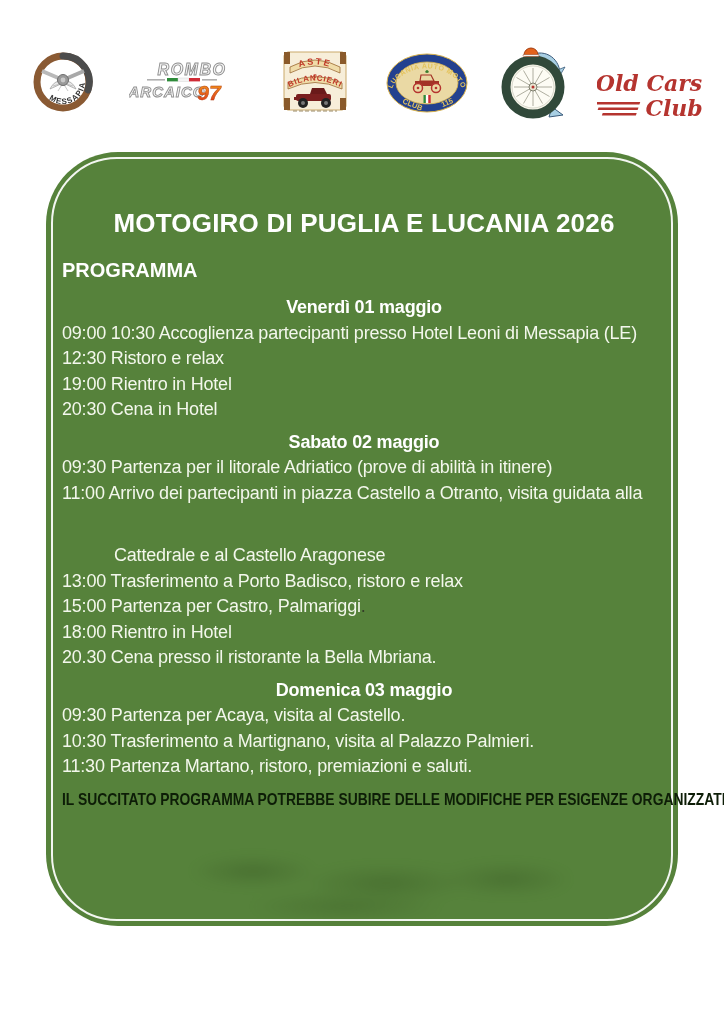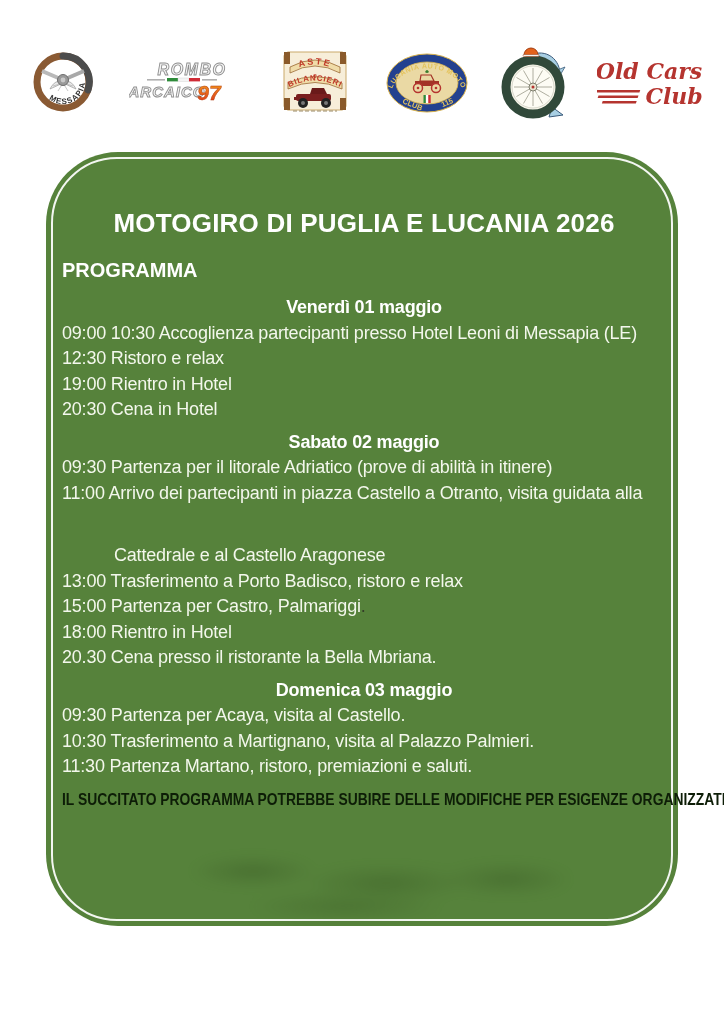--- a/index.html
+++ b/index.html
@@ -212,21 +212,21 @@
     </g>
     <circle cx="36" cy="42" r="4" fill="#e8e4d0" stroke="#7a7a6a" stroke-width="1"></circle>
     <circle cx="36" cy="42" r="1.5" fill="#B5342F"></circle>
     <g>
       <path d="M27 10 a7 7 0 0 1 14 0 Z" fill="#e2621c" stroke="#a33c0e" stroke-width="1"></path>
       <rect x="26" y="9.5" width="16" height="2" rx="1" fill="#f3f3f3" stroke="#a33c0e" stroke-width="0.5"></rect>
     </g>
   </svg>
 </div>
 
-<div class="logo" style="left:597px;top:57px;">
+<div class="logo" style="left:597px;top:69px;">
   <svg width="108" height="56" viewBox="0 0 108 56">
     <text x="52" y="22" text-anchor="middle" font-family="DejaVu Serif, serif" font-style="italic" font-weight="bold" font-size="22" fill="#B5342F">Old Cars</text>
     <text x="77" y="47" text-anchor="middle" font-family="DejaVu Serif, serif" font-style="italic" font-weight="bold" font-size="22" fill="#B5342F">Club</text>
     <g fill="#B5342F">
       <rect x="8" y="33" width="46" height="2.6" transform="skewX(-18)"></rect>
       <rect x="14" y="38.5" width="40" height="2.6" transform="skewX(-18)"></rect>
       <rect x="20" y="44" width="34" height="2.6" transform="skewX(-18)"></rect>
     </g>
   </svg>
 </div>

